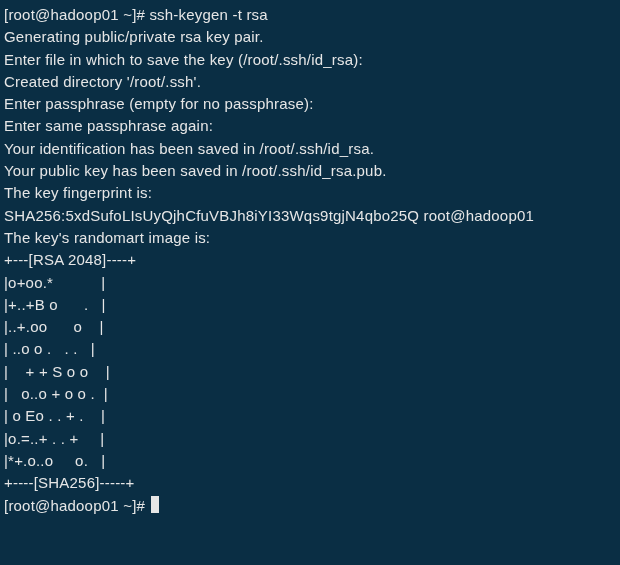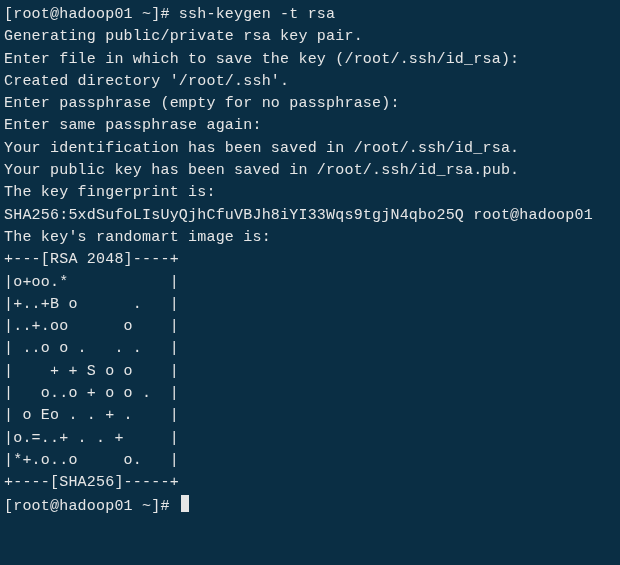--- a/index.html
+++ b/index.html
@@ -4,21 +4,21 @@
 <style>
   html, body {
     margin: 0;
     padding: 0;
     width: 620px;
     height: 565px;
     background: #0a2e44;
     overflow: hidden;
   }
   .terminal {
-    font-family: Liberation Mono, monospace;
+    font-family: Liberation Sans, sans-serif;
     font-size: 15px;
     line-height: 22.3px;
     color: #e6e6e6;
     white-space: pre;
     padding: 4px 4px;
     letter-spacing: 0.2px;
   }
   .prompt-bracket { color: #e6e6e6; }
   .prompt-user { color: #e6e6e6; }
   .cmd { color: #e6e6e6; }

